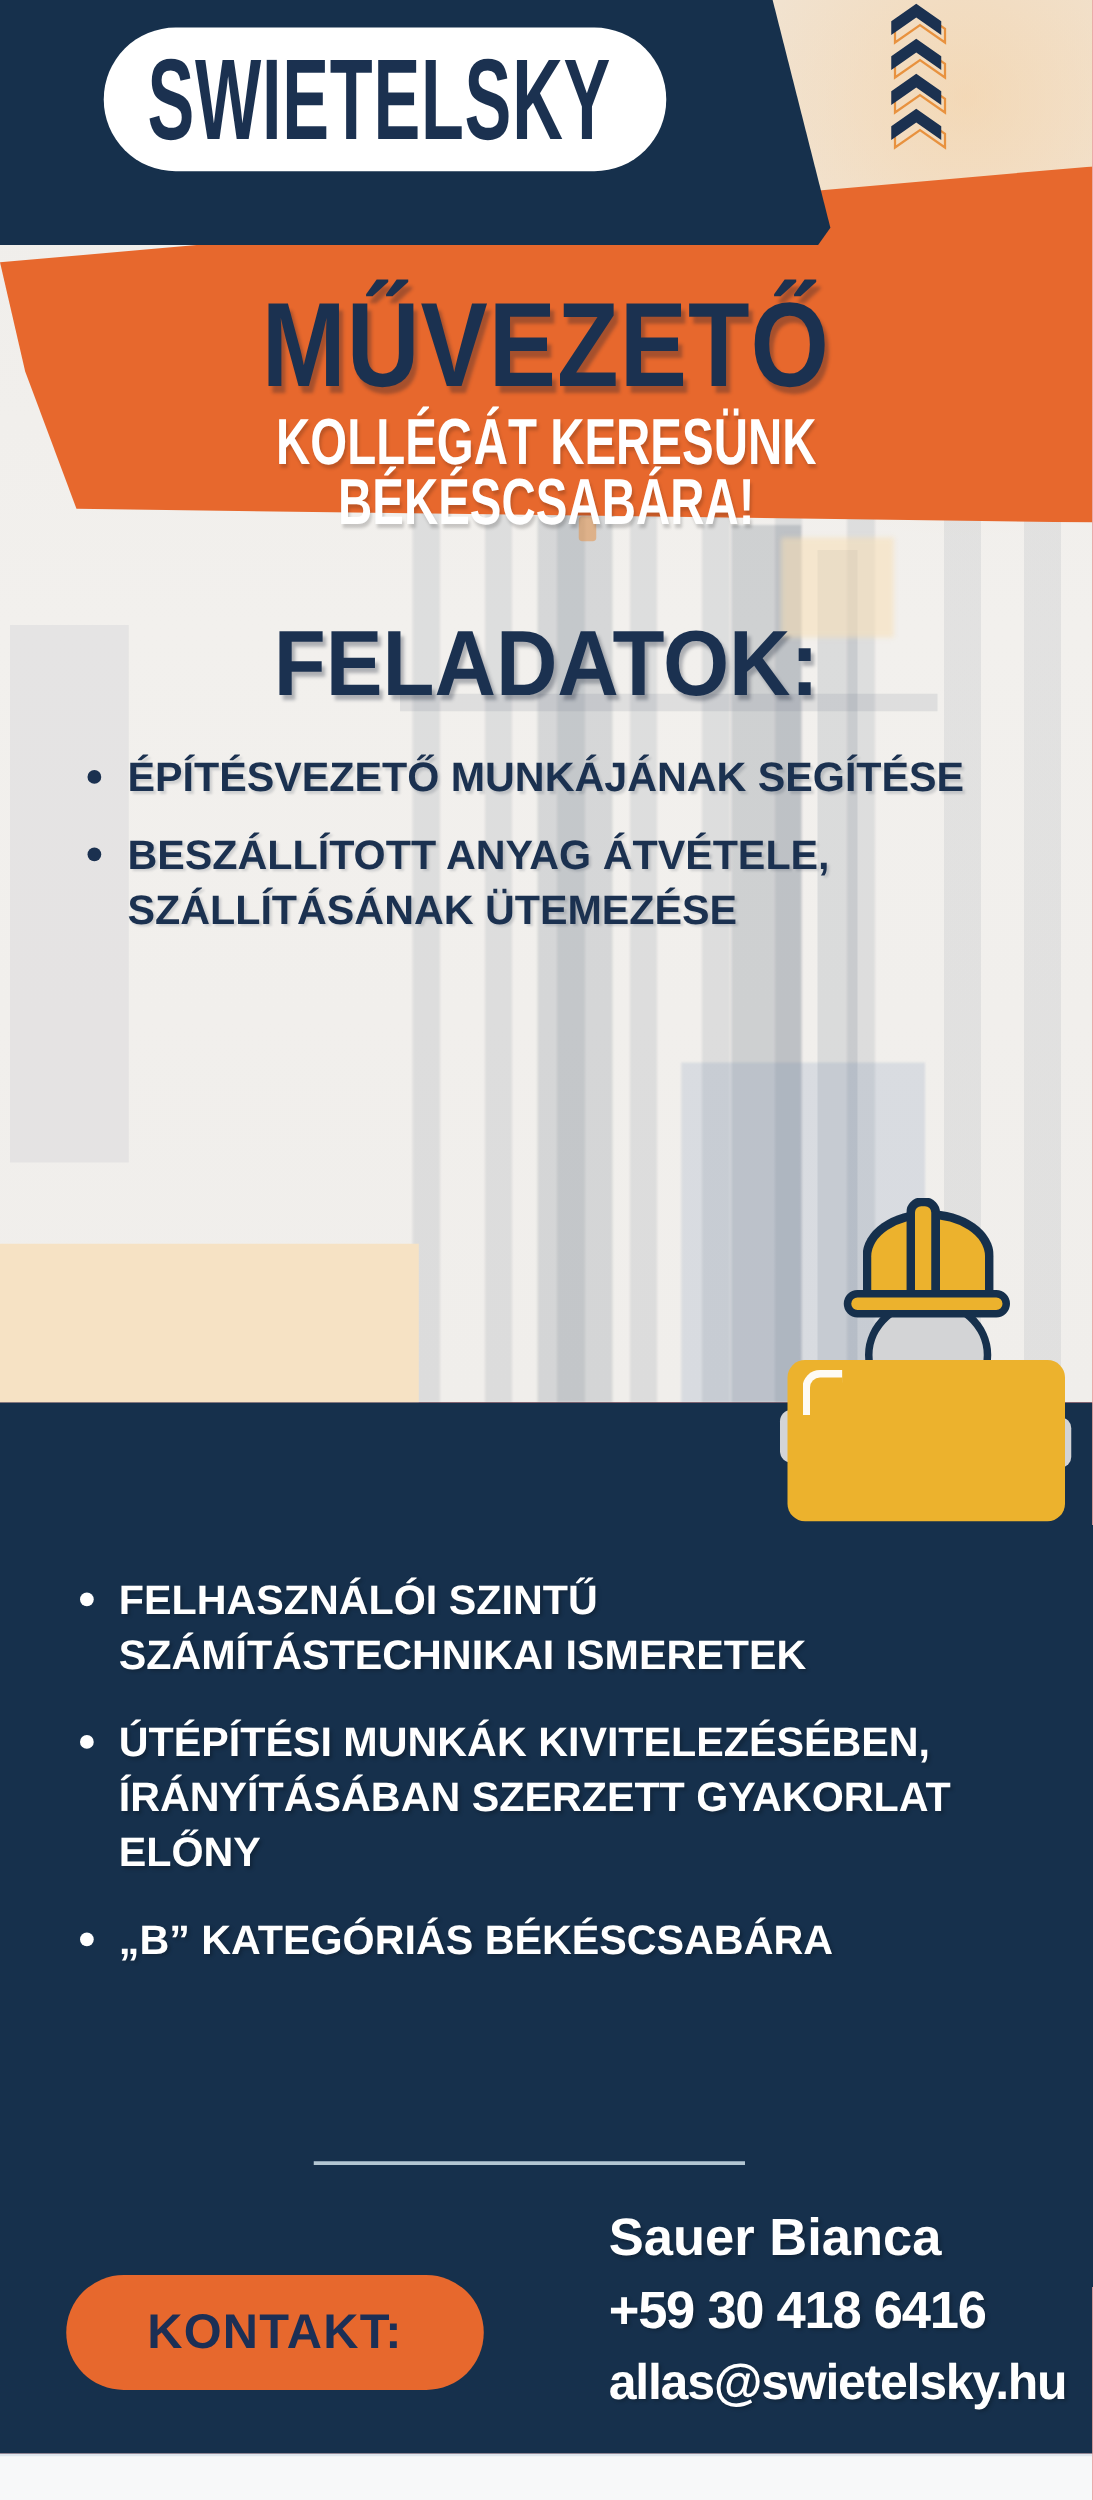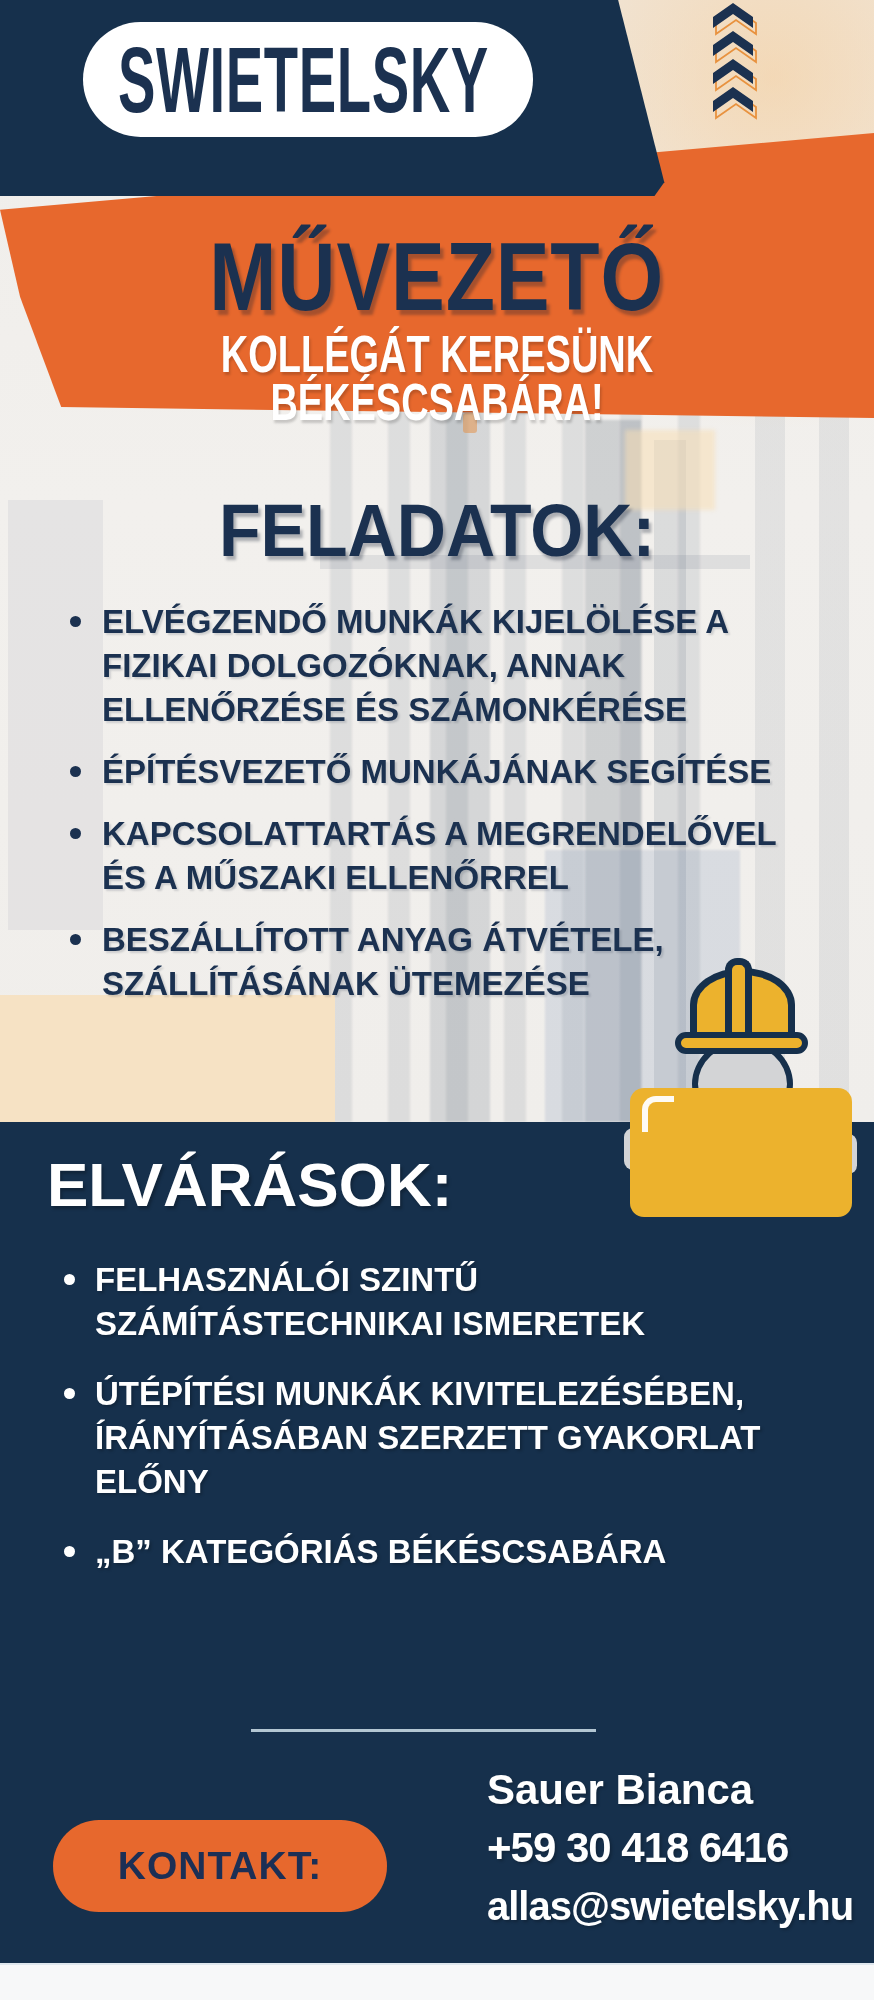--- a/index.html
+++ b/index.html
@@ -133,39 +133,36 @@
     <span class="hero-title">MŰVEZETŐ</span>
   </div>
   <div class="hero-sub-wrap">
     <span class="hero-sub">KOLLÉGÁT KERESÜNK BÉKÉSCSABÁRA!</span>
   </div>
 
   <div class="tasks-title-wrap">
     <span class="tasks-title">FELADATOK:</span>
   </div>
   <ul class="tasks-list">
-    <li><span>ELVÉGZENDŐ MUNKÁK KIJELÖLÉSE A FIZIKAI DOLGOZÓKNAK, ANNAK ELLENŐRZÉSE ÉS SZÁMONKÉRÉSE</span></li>
     <li><span>ÉPÍTÉSVEZETŐ MUNKÁJÁNAK SEGÍTÉSE</span></li>
-    <li><span>KAPCSOLATTARTÁS A MEGRENDELŐVEL ÉS A MŰSZAKI ELLENŐRREL</span></li>
     <li><span>BESZÁLLÍTOTT ANYAG ÁTVÉTELE, SZÁLLÍTÁSÁNAK ÜTEMEZÉSE</span></li>
   </ul>
 
   <div class="worker">
     <div class="head"></div>
     <div class="hat-dome"></div>
     <div class="hat-ridge"></div>
     <div class="hat-brim"></div>
     <div class="arm-left"></div>
     <div class="arm-right"></div>
     <div class="torso"></div>
     <div class="torso-shine"></div>
   </div>
 
   <div class="navy-body">
-    <div class="req-title">ELVÁRÁSOK:</div>
     <ul class="req-list">
       <li><span>FELHASZNÁLÓI SZINTŰ SZÁMÍTÁSTECHNIKAI ISMERETEK</span></li>
       <li><span>ÚTÉPÍTÉSI MUNKÁK KIVITELEZÉSÉBEN, ÍRÁNYÍTÁSÁBAN SZERZETT GYAKORLAT ELŐNY</span></li>
       <li><span>„B” KATEGÓRIÁS BÉKÉSCSABÁRA</span></li>
     </ul>
 
     <div class="divider"></div>
 
     <button class="kontakt-pill">
       <span class="kontakt-label">KONTAKT:</span>

